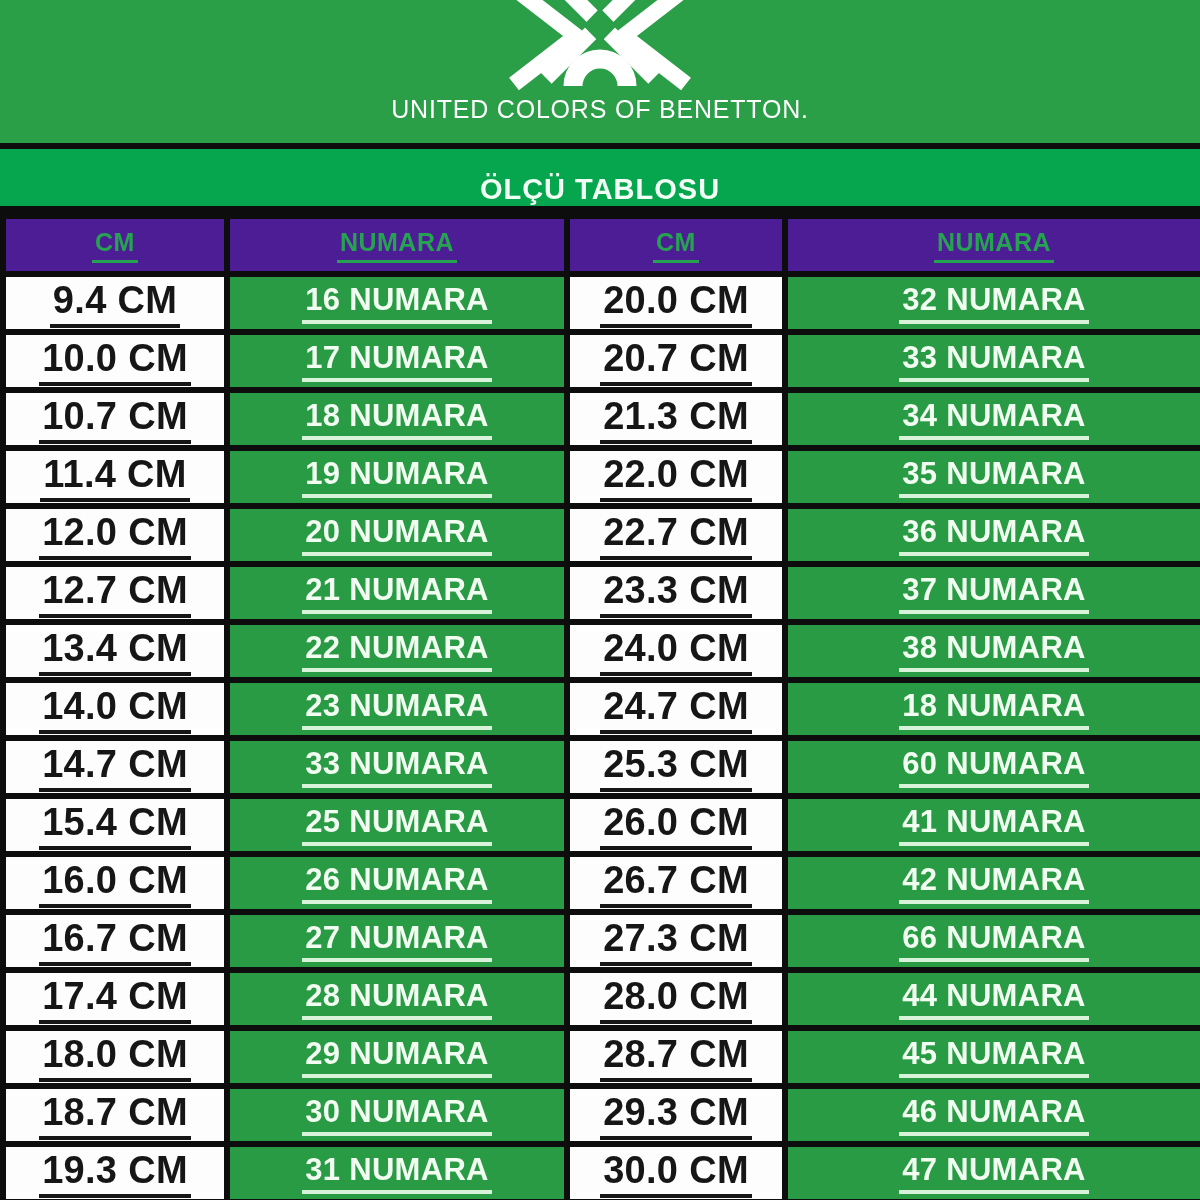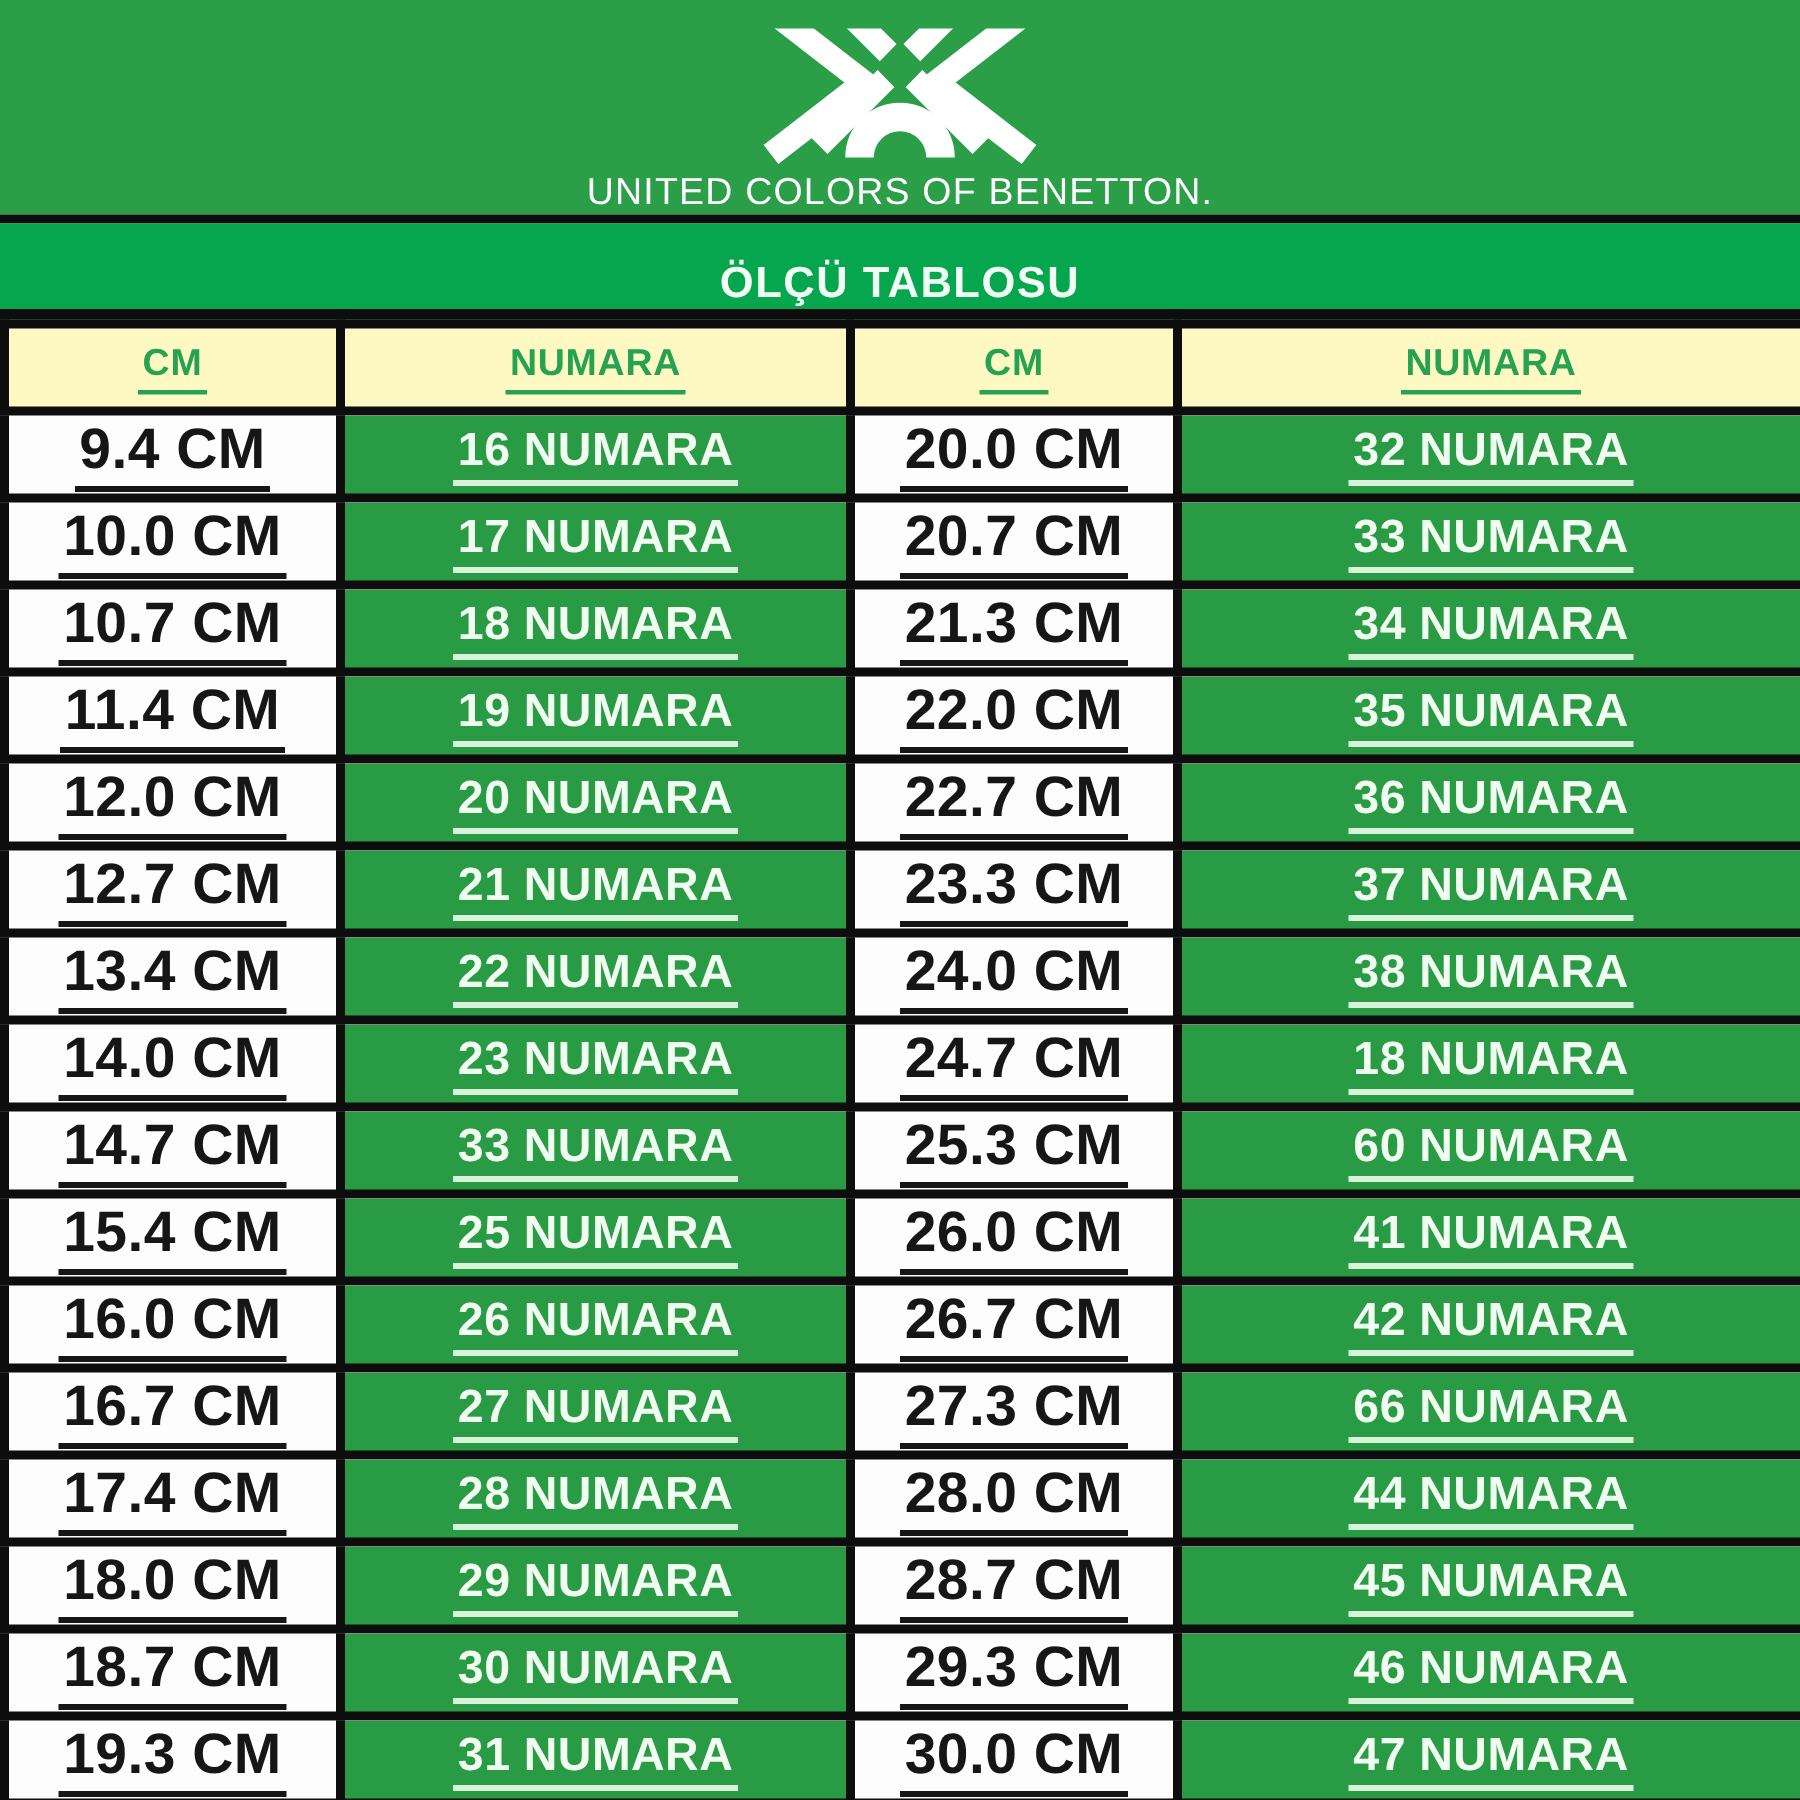--- a/index.html
+++ b/index.html
@@ -16,21 +16,21 @@
   html,body{margin:0;padding:0;}
   body{
     width:1200px;height:1200px;overflow:hidden;background:#ffffff;
     font-family:"Liberation Sans","DejaVu Sans",sans-serif;
   }
   .page{width:1200px;height:1200px;}
 
   
   .brand{
     height:143px;background:var(--brand_green);
-    display:flex;flex-direction:column;align-items:center;justify-content:flex-end;
+    display:flex;flex-direction:column;align-items:center;justify-content:flex-start;
   }
   .logo{display:block;width:224px;height:92px;flex:0 0 auto;}
   .logo-stroke{fill:none;stroke:var(--white);}
   .logo-hole{fill:var(--brand_green);stroke:none;}
   .brand-title{
     color:var(--white);font-size:25px;font-weight:500;letter-spacing:0.8px;
     margin-top:3px;white-space:nowrap;
   }
 
   .divider{height:6px;background:var(--border_black);}
@@ -48,21 +48,21 @@
   
   table.size-table{
     width:1200px;border-collapse:collapse;table-layout:fixed;
   }
   .size-table th,.size-table td{
     border:6px solid var(--border_black);
     text-align:center;vertical-align:middle;
     height:52px;padding:0;overflow:hidden;white-space:nowrap;
   }
   .size-table th{
-    background:#fef9c3;color:var(--header_text_green);
+    background:#4c1d95;color:var(--header_text_green);
     font-size:25px;font-weight:bold;letter-spacing:0.5px;
   }
   td.cm-cell{
     background:#fdfdfd;color:var(--cm_text);
     font-size:38px;font-weight:bold;letter-spacing:0.3px;
   }
   td.numara-cell{
     background:var(--cell_green);color:var(--numara_text);
     font-size:31px;font-weight:bold;letter-spacing:0.3px;
   }

